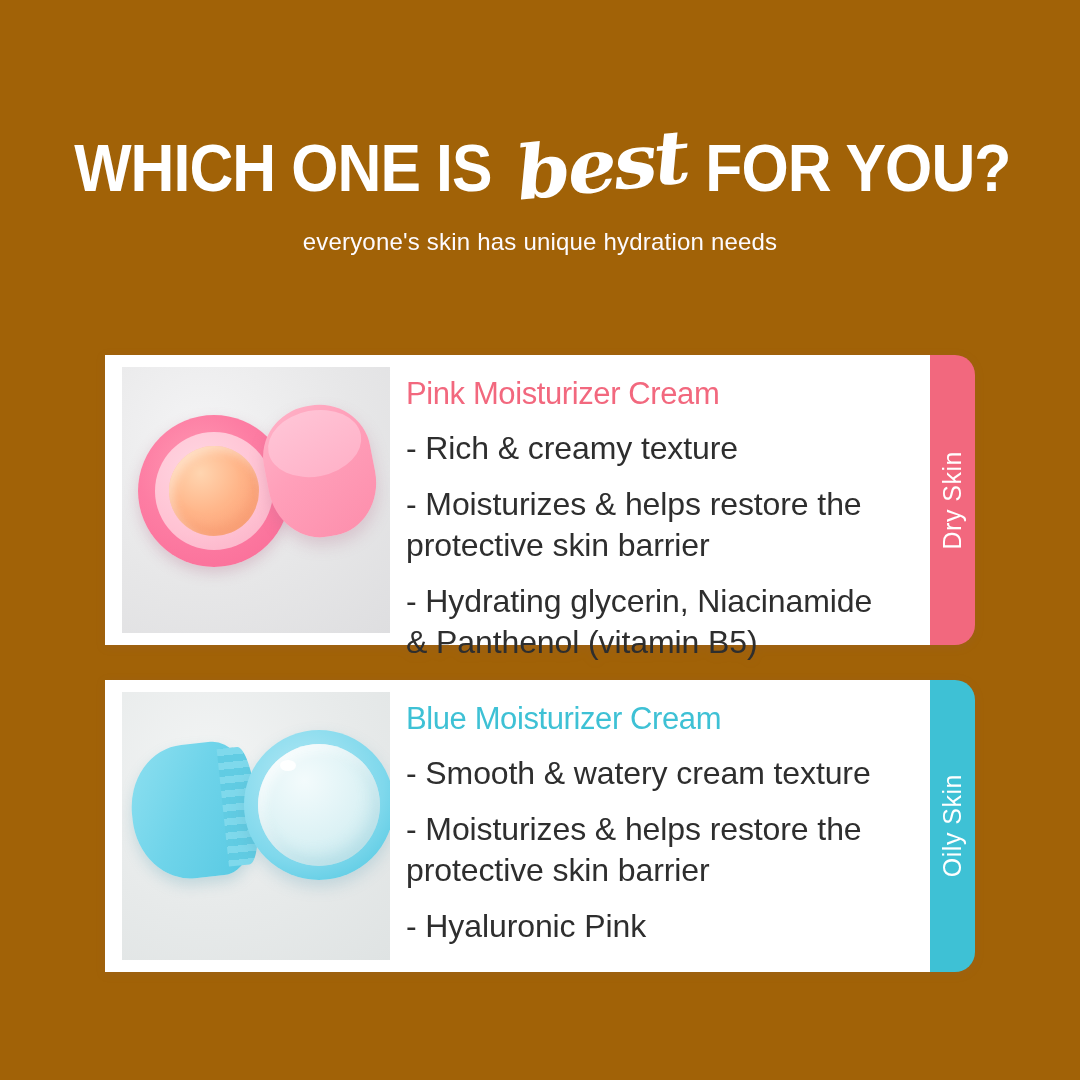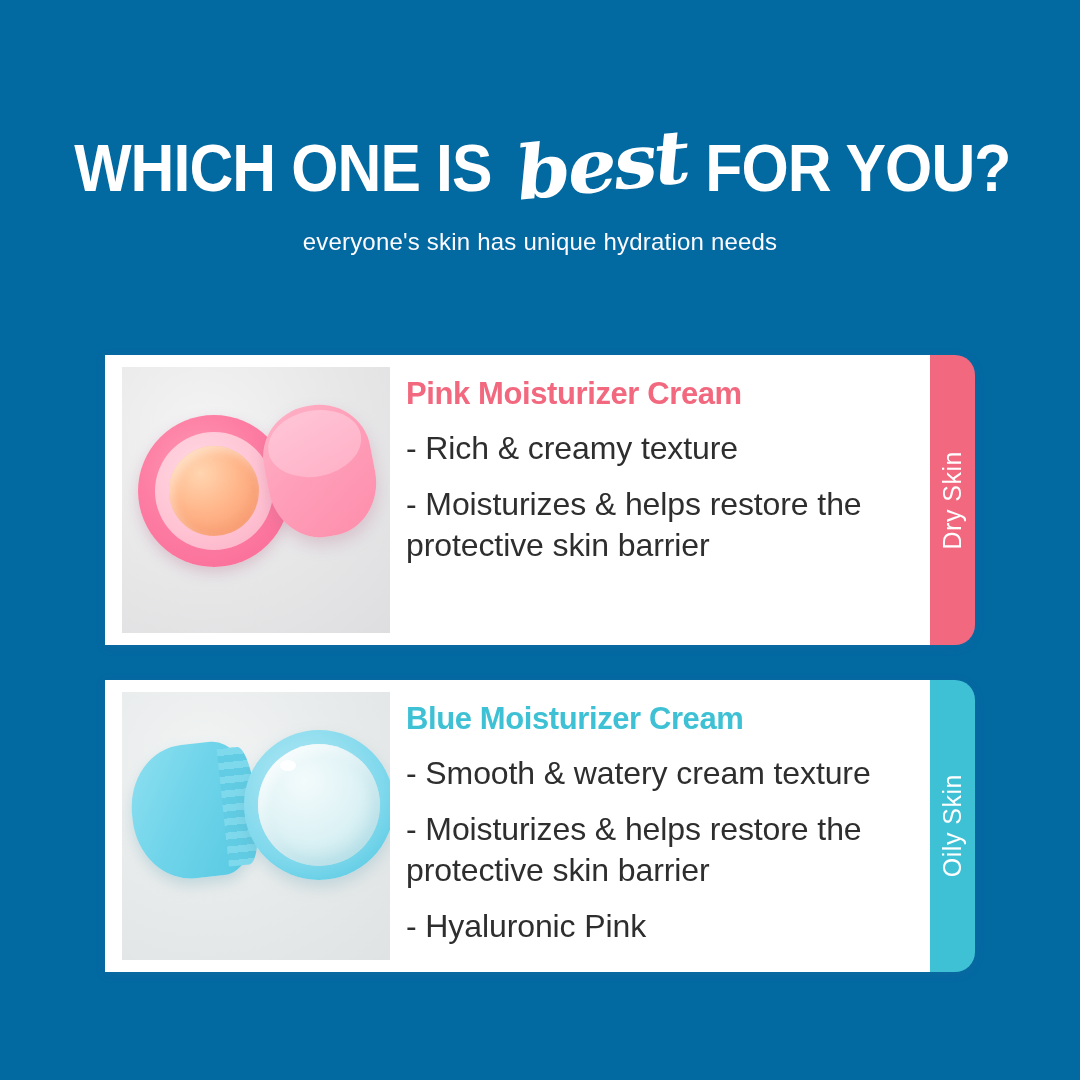--- a/index.html
+++ b/index.html
@@ -7,21 +7,21 @@
   html, body {
     width:1080px; height:1080px;
     background:#e4d6f9;
     font-family:"Liberation Sans", sans-serif;
     overflow:hidden;
   }
 
   #canvas {
     position:relative;
     width:1080px; height:1080px;
-    background:#0369a1;
+    background:#a16207;
   }
 
   
   .header {
     position:absolute;
     left:0; top:128px;
     width:1080px;
     text-align:center;
   }
 
@@ -194,21 +194,21 @@
     background:rgba(255,255,255,0.92);
   }
 
   
   .info {
     flex:1;
     padding:22px 28px 0 16px;
   }
   .product-title {
     font-size:31px;
-    font-weight:bold;
+    font-weight:normal;
     line-height:1.1;
     letter-spacing:-0.4px;
     margin-bottom:17px;
   }
   #card-pink .product-title { color:#f2687e; }
   #card-blue .product-title { color:#3ec1d5; }
 
   .feature {
     font-size:32px;
     color:#2e2e2e;
@@ -264,20 +264,21 @@
             </div>
           </div>
           <div class="pink-lid"></div>
         </div>
       </div>
 
       <div class="info">
         <div class="product-title">Pink Moisturizer Cream</div>
         <div class="feature">- Rich &amp; creamy texture</div>
         <div class="feature">- Moisturizes &amp; helps restore the protective skin barrier</div>
+        <div class="feature">- Hydrating glycerin, Niacinamide &amp; Panthenol (vitamin B5)</div>
       </div>
 
     </div>
     <div class="tab" id="tab-pink">
       <span class="tab-label">Dry Skin</span>
     </div>
   </div>
 
   <div class="card" id="card-blue">
     <div class="card-body">

